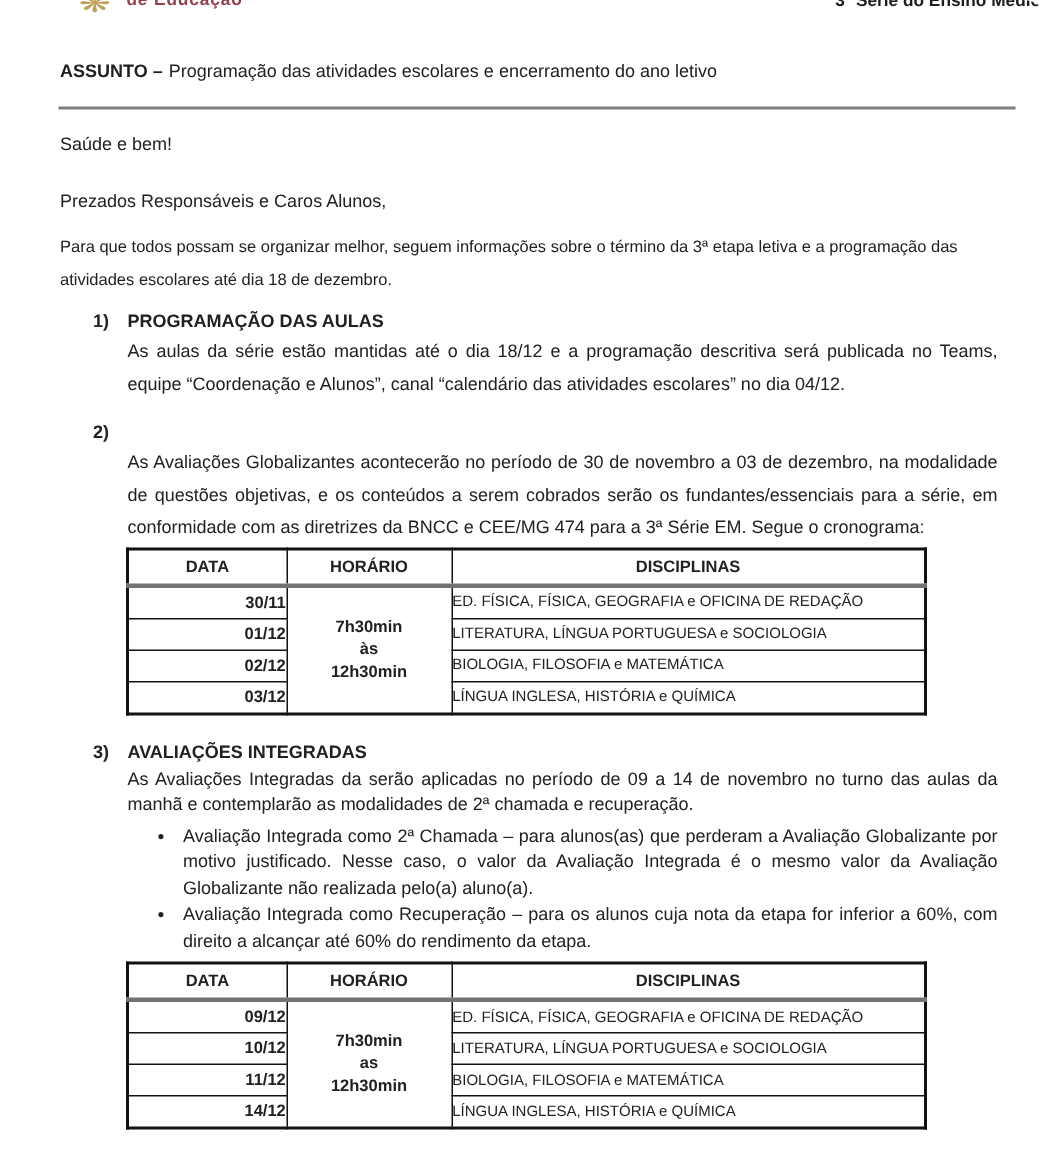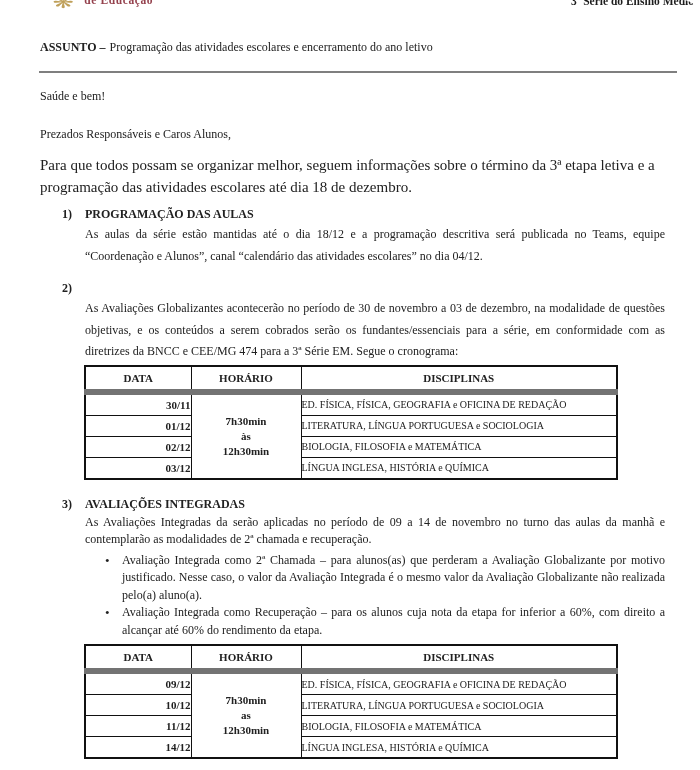--- a/index.html
+++ b/index.html
@@ -1,39 +1,39 @@
 <!DOCTYPE html>
 <html lang="pt"><head>
 <meta charset="utf-8">
 <style>
   html,body{margin:0;padding:0;background:#ffffff;}
   .page{
     position:relative;width:700px;height:770px;overflow:hidden;
     background:#ffffff;color:#212121;
-    font-family:Liberation Serif, serif;
+    font-family:Liberation Sans, sans-serif;
     border-radius:18px;
     -webkit-font-smoothing:antialiased;
   }
   
   .clip-header{position:absolute;top:0;left:0;width:700px;height:11px;overflow:hidden;}
   .logo{position:absolute;top:-8px;left:56px;white-space:nowrap;}
   .logo-icon{color:#bfa05a;font-size:17px;display:inline-block;transform:scaleX(1.5);vertical-align:top;}
   .logo-text{color:#94414d;font-weight:700;font-size:11.5px;letter-spacing:.6px;margin-left:14px;vertical-align:top;display:inline-block;padding-top:2px;}
   .grade{position:absolute;top:-5px;right:6px;font-weight:700;font-size:11.5px;color:#1d1d1d;}
 
   
   .subject{margin:40px 35px 0 40px;font-size:12px;line-height:14px;}
   .subject .lbl{font-weight:700;margin-right:4px;}
   .rule{height:0;border-top:2px solid #7f7f7f;margin:17px 0 0 39px;width:638px;}
 
   
   .pline{margin:0 35px 0 40px;font-size:12px;line-height:14px;}
   .greet1{margin-top:24px;}
   .greet2{margin-top:16px;}
-  .intro{margin:14px 38px 4px 40px;font-size:15px;line-height:21.5px;}
+  .intro{margin:14px 38px 4px 40px;font-size:11px;line-height:21.5px;}
 
   
   .section{margin-left:62px;margin-right:35px;}
   .s1{margin-top:9px;}
   .s2{margin-top:14px;}
   .s3{margin-top:17px;}
   .sec-head{display:flex;font-weight:700;font-size:12px;line-height:14px;}
   .sec-num{width:23px;flex:none;}
   .sec-body{margin:3px 0 0 23px;font-size:12px;line-height:21.5px;text-align:justify;}
   .s3 .sec-body{line-height:17.5px;margin-top:3px;}
@@ -43,21 +43,21 @@
 
   
   table.sched{border-collapse:collapse;margin-left:84px;width:532px;table-layout:fixed;background:#fff;}
   .t1{margin-top:2px;}
   .t2{margin-top:5px;}
   table.sched col.c1{width:106px;}
   table.sched col.c2{width:110px;}
   table.sched col.c3{width:316px;}
   table.sched{border:2px solid #111111;}
   table.sched th,table.sched td{border:1.5px solid #111111;padding:0;}
-  table.sched th{font-weight:700;font-size:11px;height:22px;text-align:center;border-bottom:6px solid #737373;}
+  table.sched th{font-weight:700;font-size:11px;height:22px;text-align:center;border-bottom:3px solid #737373;}
   td.date{font-weight:700;font-size:11px;text-align:right;height:20px;}
   td.time{font-weight:700;font-size:11px;text-align:center;vertical-align:middle;line-height:15px;margin-left:40px;}
   td.disc{font-size:10px;text-align:left;padding-left:8px;height:20px;}
 </style>
 </head>
 <body>
 
 <div class="page">
 
   <div class="clip-header">

